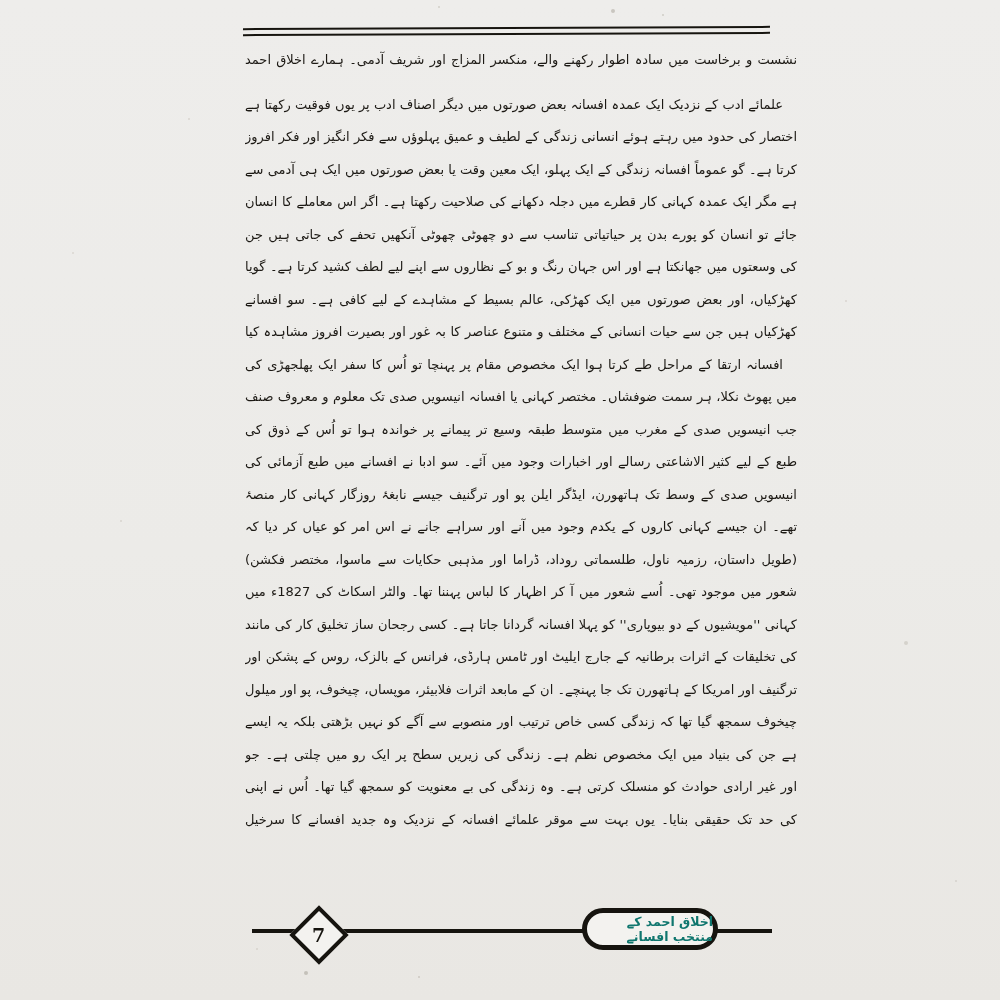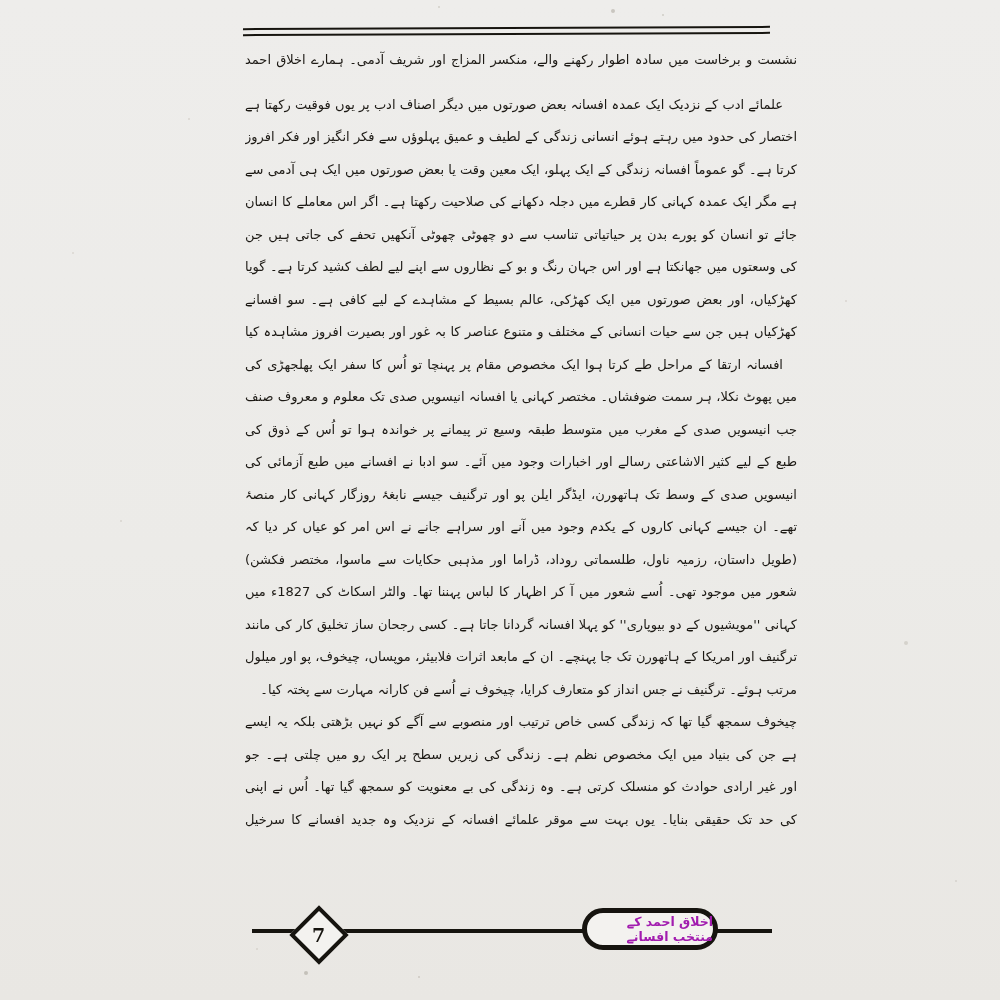--- a/index.html
+++ b/index.html
@@ -35,21 +35,21 @@
     display:flex;align-items:center;justify-content:center;
   }
   .diamond span{
     transform:rotate(-45deg);font-family:"DejaVu Serif",serif;
     font-size:19px;font-weight:bold;color:#16140f;
   }
   .capsule{
     position:absolute;left:582px;top:908px;width:136px;height:42px;
     background:#f3f2ef;border:5px solid #16140f;border-radius:22px;
     display:flex;align-items:center;justify-content:flex-end;
-    direction:rtl;font-size:12.5px;font-weight:bold;color:#a21caf;
+    direction:rtl;font-size:12.5px;font-weight:bold;color:#0f766e;
     box-sizing:border-box;
   }
   
   .speckles{
     position:absolute;left:0;top:0;width:2px;height:2px;border-radius:50%;
     box-shadow:
       612px 10px 0 1px #c9c6c0,
       662px 14px 0 0 #cfccc6,
       438px  6px 0 0 #d2cfc9,
       305px 972px 0 1px #c4c1ba,
@@ -89,22 +89,22 @@
       <div class="para">
         <div class="line indent">افسانہ ارتقا کے مراحل طے کرتا ہوا ایک مخصوص مقام پر پہنچا تو اُس کا سفر ایک پھلجھڑی کی مانند مختلف سمتوں</div>
         <div class="line">میں پھوٹ نکلا، ہر سمت ضوفشاں۔ مختصر کہانی یا افسانہ انیسویں صدی تک معلوم و معروف صنف ادب نہ تھی۔</div>
         <div class="line">جب انیسویں صدی کے مغرب میں متوسط طبقہ وسیع تر پیمانے پر خواندہ ہوا تو اُس کے ذوق کی آبیاری اور تسکین</div>
         <div class="line">طبع کے لیے کثیر الاشاعتی رسالے اور اخبارات وجود میں آئے۔ سو ادبا نے افسانے میں طبع آزمائی کی ٹھانی اور</div>
         <div class="line">انیسویں صدی کے وسط تک ہاتھورن، ایڈگر ایلن پو اور ترگنیف جیسے نابغۂ روزگار کہانی کار منصۂ شہود پر آچکے</div>
         <div class="line">تھے۔ ان جیسے کہانی کاروں کے یکدم وجود میں آنے اور سراہے جانے نے اس امر کو عیاں کر دیا کہ مختصر کہانی</div>
         <div class="line">(طویل داستان، رزمیہ ناول، طلسماتی روداد، ڈراما اور مذہبی حکایات سے ماسوا، مختصر فکشن) انسان کے تحت</div>
         <div class="line">شعور میں موجود تھی۔ اُسے شعور میں آ کر اظہار کا لباس پہننا تھا۔ والٹر اسکاٹ کی 1827ء میں شائع ہونے والی</div>
         <div class="line">کہانی ''مویشیوں کے دو بیوپاری'' کو پہلا افسانہ گردانا جاتا ہے۔ کسی رجحان ساز تخلیق کار کی مانند والٹر اسکاٹ</div>
+        <div class="line">کی تخلیقات کے اثرات برطانیہ کے جارج ایلیٹ اور ٹامس ہارڈی، فرانس کے بالزک، روس کے پشکن اور</div>
         <div class="line">ترگنیف اور امریکا کے ہاتھورن تک جا پہنچے۔ ان کے مابعد اثرات فلابیئر، موپساں، چیخوف، پو اور میلول تک</div>
-        <div class="line last">مرتب ہوئے۔ ترگنیف نے جس انداز کو متعارف کرایا، چیخوف نے اُسے فن کارانہ مہارت سے پختہ کیا۔</div>
       </div>
       <div class="para">
         <div class="line">چیخوف سمجھ گیا تھا کہ زندگی کسی خاص ترتیب اور منصوبے سے آگے کو نہیں بڑھتی بلکہ یہ ایسے منتشر عناصر کا مجموعہ</div>
         <div class="line">ہے جن کی بنیاد میں ایک مخصوص نظم ہے۔ زندگی کی زیریں سطح پر ایک رو میں چلتی ہے۔ جو زندگی کے تمام تر غیر متوقع</div>
         <div class="line">اور غیر ارادی حوادث کو منسلک کرتی ہے۔ وہ زندگی کی بے معنویت کو سمجھ گیا تھا۔ اُس نے اپنی کہانیوں کو کرب</div>
         <div class="line last">کی حد تک حقیقی بنایا۔ یوں بہت سے موقر علمائے افسانہ کے نزدیک وہ جدید افسانے کا سرخیل ٹھہرا۔ چیخوف</div>
       </div>
     </div>
 
   <div class="footer-rule"></div>

